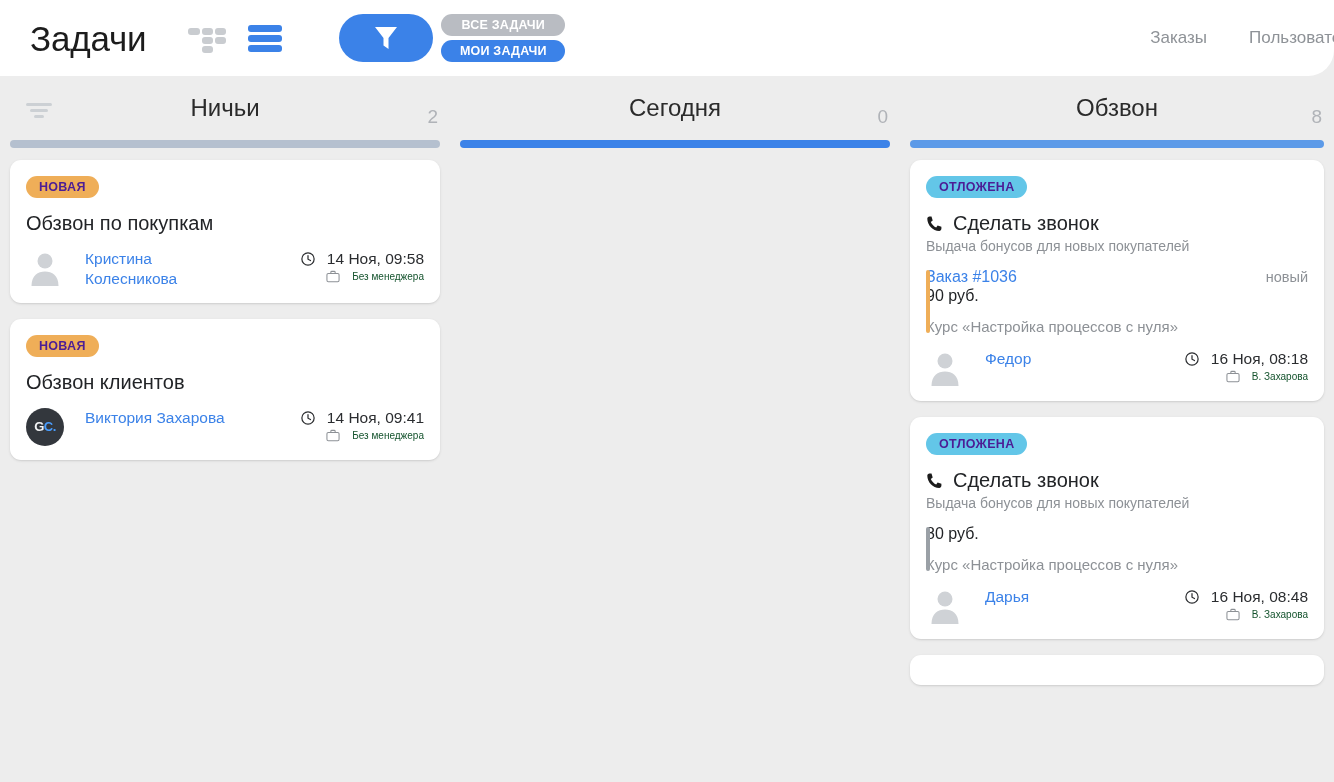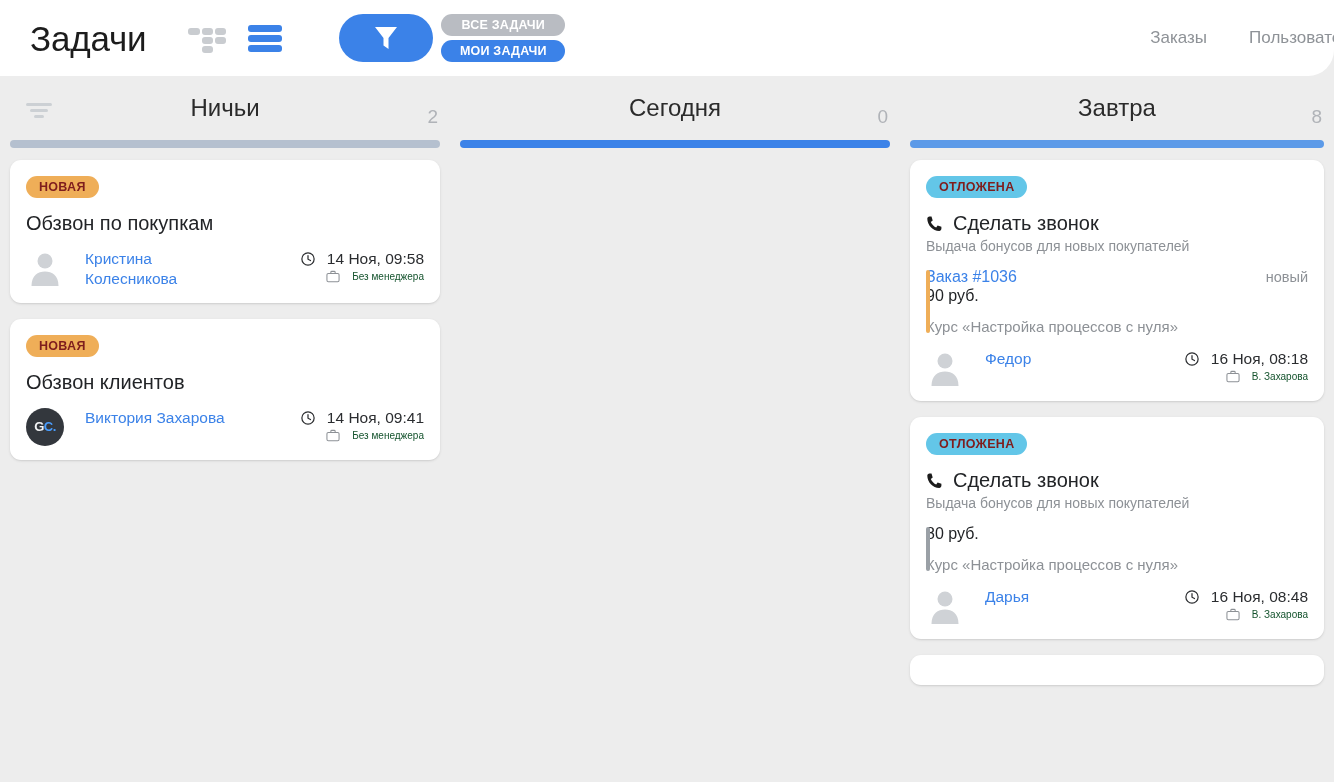--- a/index.html
+++ b/index.html
@@ -118,21 +118,21 @@
   .card {
     background: #ffffff; border-radius: 11px;
     box-shadow: 0 1px 3px rgba(0,0,0,0.10), 0 1px 1px rgba(0,0,0,0.04);
     padding: 16px 16px 14px 16px;
     margin-bottom: 16px;
     position: relative;
   }
   .badge {
     display: inline-flex; align-items: center; justify-content: center;
     height: 22px; padding: 0 13px; border-radius: 11px;
-    font-size: 12.5px; font-weight: 700; color: #7f1d1d;
+    font-size: 12.5px; font-weight: 700; color: #4c1d95;
     letter-spacing: 0.3px;
   }
   .badge-new      { background: #efae58; }
   .badge-postponed{ background: #63c6e8; }
 
   .card-title {
     font-size: 20px; color: #222427; font-weight: 400;
     margin-top: 14px; display: flex; align-items: center; gap: 9px;
   }
   .card-subtitle {
@@ -309,21 +309,21 @@
       <div class="col-head">
         <div class="col-title">Сегодня</div>
         <div class="col-count">0</div>
       </div>
       <div class="col-bar bar-blue"></div>
       <div class="col-body"></div>
     </div>
 
     <div class="column col-tomorrow">
       <div class="col-head">
-        <div class="col-title">Завтра</div>
+        <div class="col-title">Обзвон</div>
         <div class="col-count">8</div>
       </div>
       <div class="col-bar bar-blue-2"></div>
 
       <div class="col-body">
 
         <div class="card">
           <div class="badge badge-postponed">ОТЛОЖЕНА</div>
           <div class="card-title">
             <svg width="18" height="18" viewBox="0 0 18 18">

